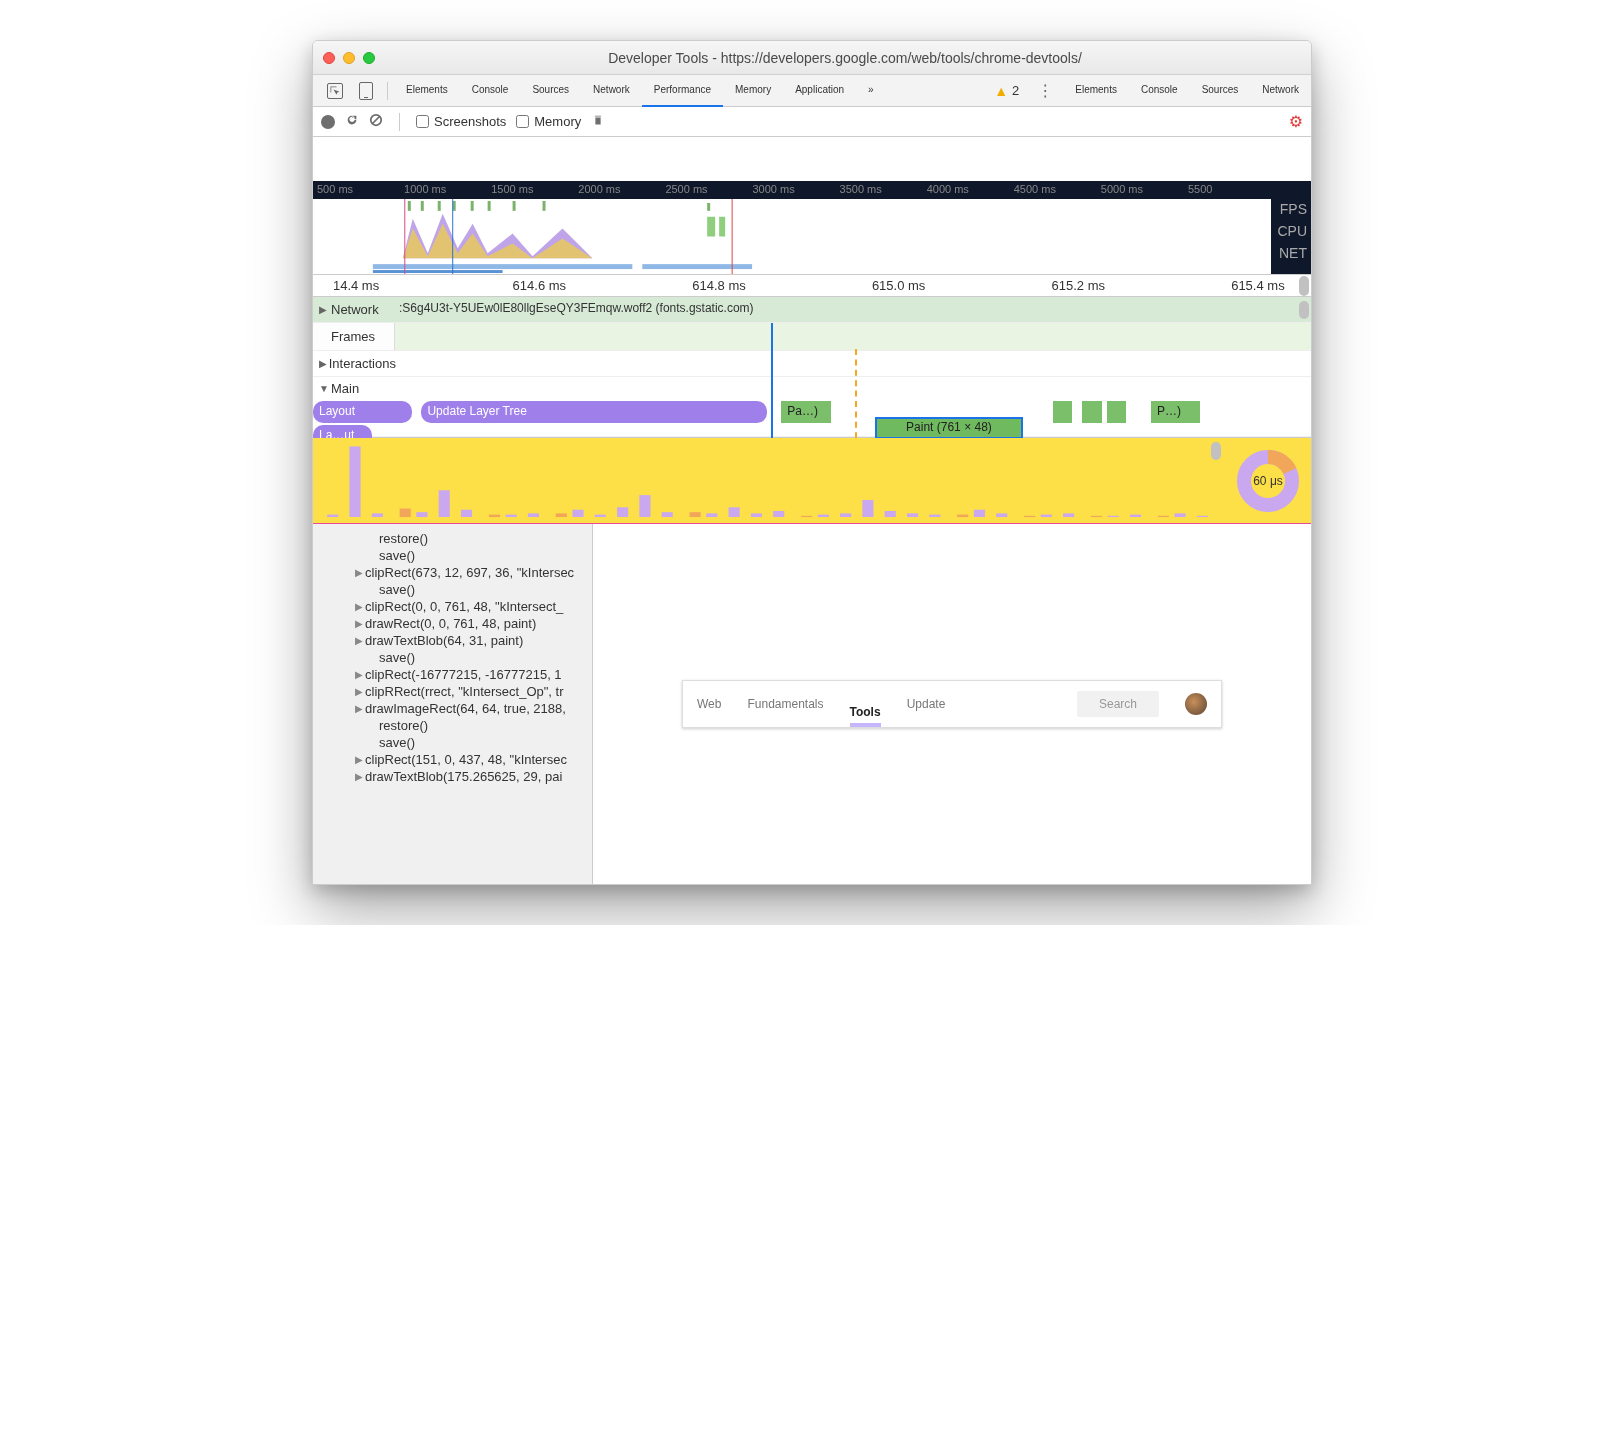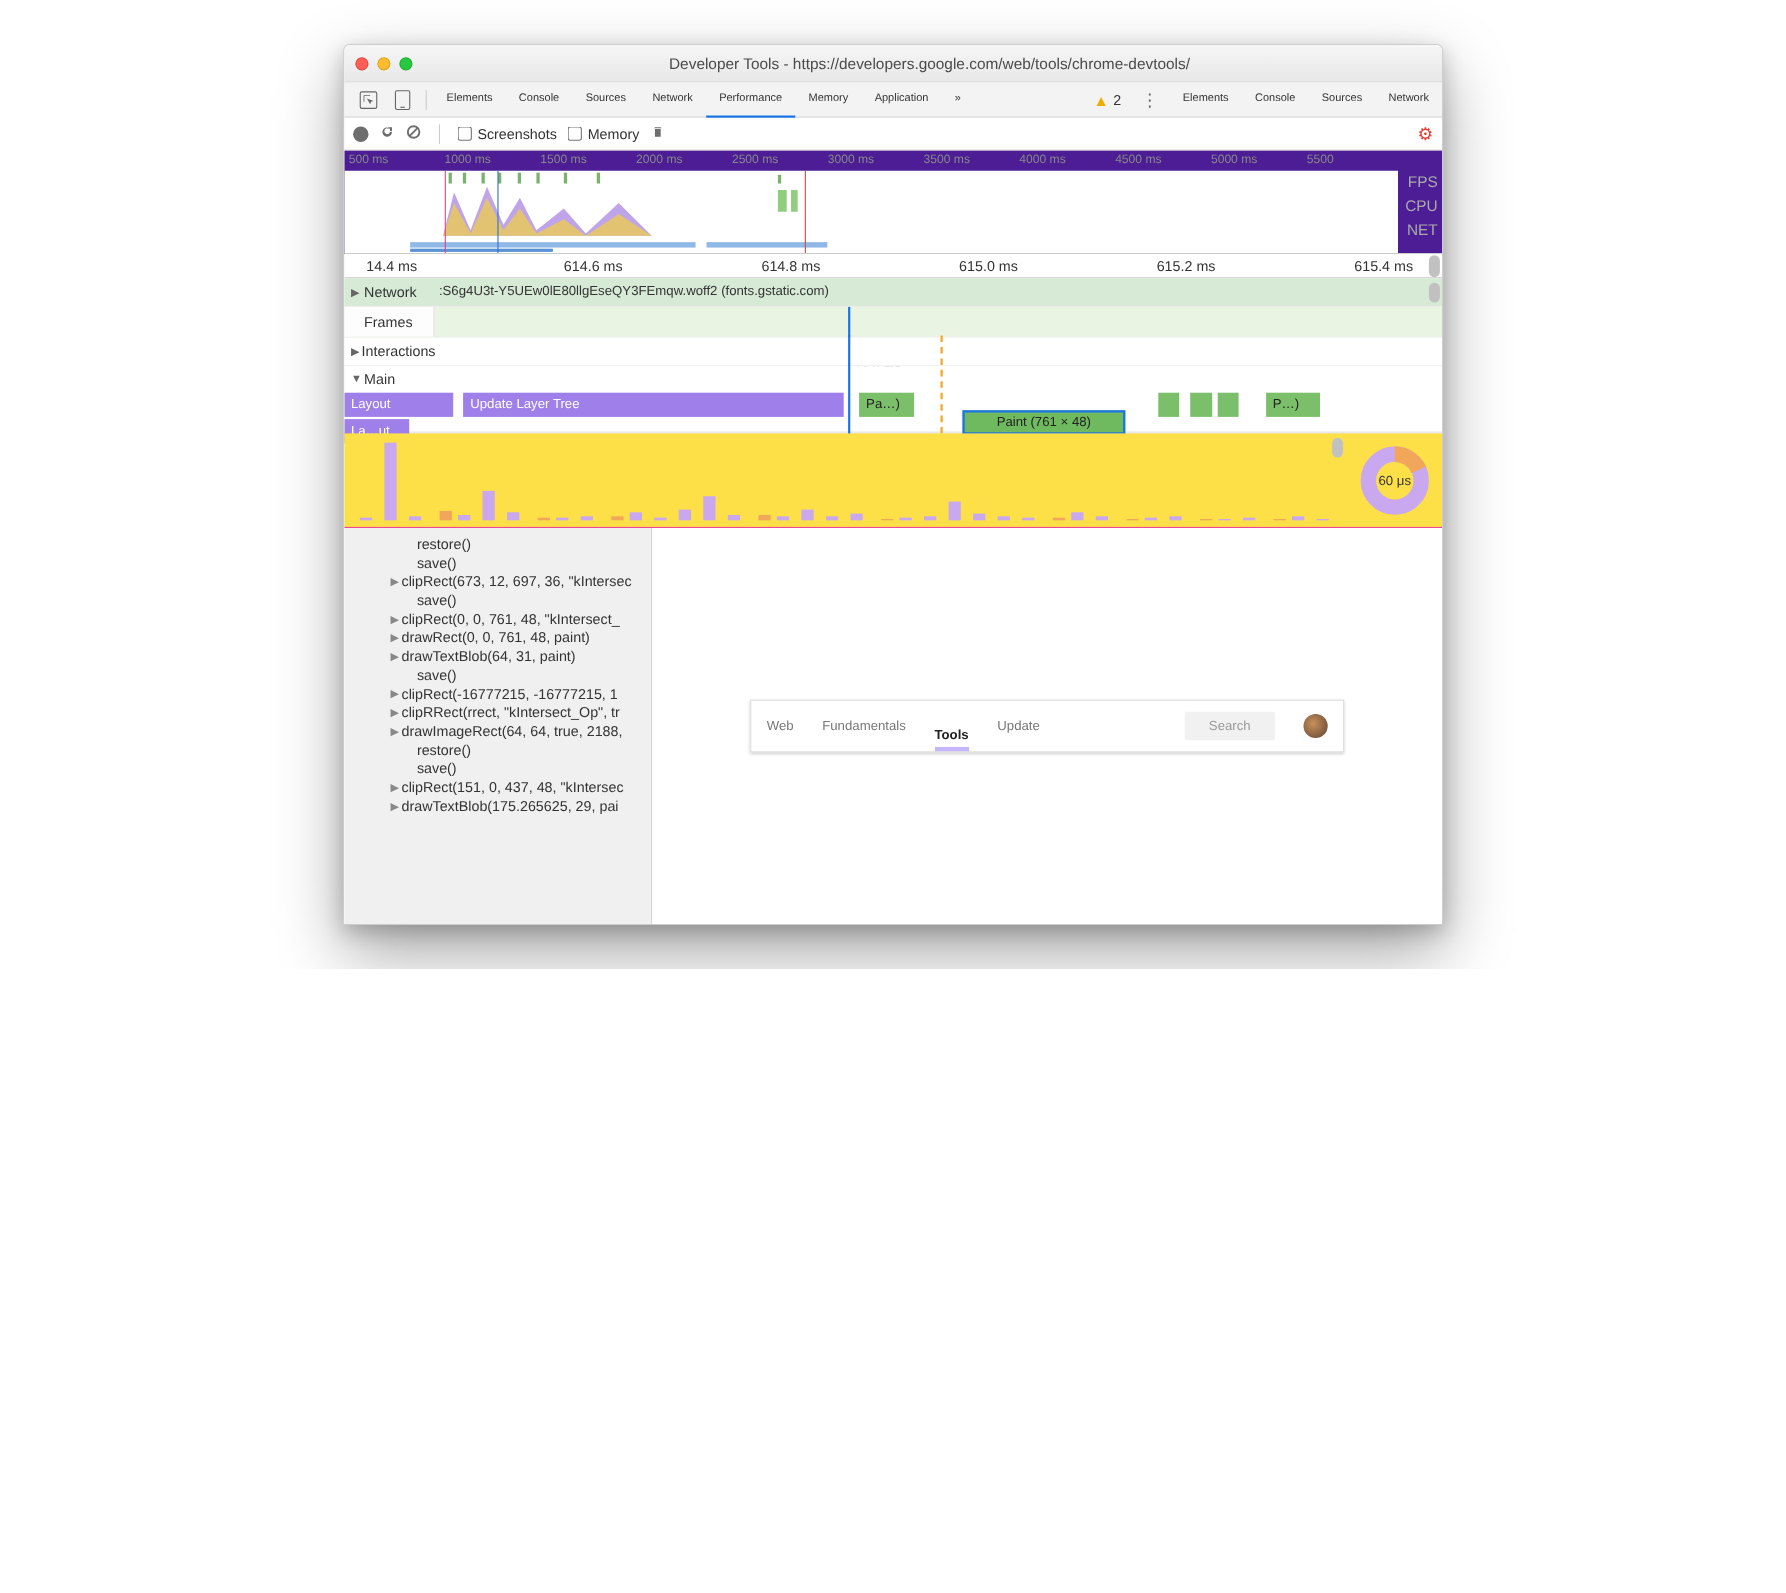--- a/index.html
+++ b/index.html
@@ -26,40 +26,40 @@
 .warn .tri { color: #f0ad00; font-size: 14px; }
 .kebab { font-size: 16px; color: #666; padding: 0 10px; }
 
 .toolbar { height: 30px; border-bottom: 1px solid #ccc; display: flex; align-items: center; padding: 0 8px; gap: 10px; background: #fff; }
 .recbtn { width: 14px; height: 14px; border-radius: 50%; background: #6e6e6e; }
 .reload svg, .clear svg, .trash svg { width: 14px; height: 14px; fill: #6e6e6e; }
 .cbx { display: flex; align-items: center; gap: 5px; color: #333; font-size: 13px; }
 .cbx input { width: 13px; height: 13px; }
 .gear { margin-left: auto; color: #e53935; font-size: 16px; }
 
-.overview { position: relative; height: 94px; border-bottom: 1px solid #ccc; background: #4c1d95; }
+.overview { position: relative; height: 94px; border-bottom: 1px solid #ccc; background: #0f172a; margin-top: 44px; }
 .ov-ticks { display: flex; position: absolute; top: 2px; left: 0; right: 40px; font-size: 11px; color: #888; }
 .ov-ticks span { flex: 1; text-align: left; padding-left: 4px; }
 .ov-labels { position: absolute; right: 4px; top: 20px; font-size: 14px; color: #aaa; display: flex; flex-direction: column; gap: 6px; text-align: right; }
 .ov-canvas { position: absolute; left: 0; right: 40px; top: 18px; bottom: 0; }
 .ov-canvas svg { width: 100%; height: 100%; }
 
 .ruler { height: 22px; border-bottom: 1px solid #ccc; display: flex; align-items: center; position: relative; background: #fff; }
 .ruler span { position: absolute; font-size: 13px; color: #333; }
 .scroll-thumb { position: absolute; right: 2px; width: 10px; height: 20px; background: #c1c1c1; border-radius: 5px; top: 1px; }
 
 .tracks { position: relative; border-bottom: 1px solid #ccc; }
 .track-row { height: 26px; border-bottom: 1px solid #eee; display: flex; align-items: center; position: relative; background: #fff; }
 .track-row.green { background: #d6ead6; }
 .track-row.lightgreen { background: #e9f4e2; }
 .track-head { width: 82px; padding-left: 6px; font-size: 13px; color: #333; display: flex; align-items: center; gap: 2px; position: relative; z-index: 2; }
 .caret { font-size: 10px; color: #666; width: 10px; display: inline-block; }
 .track-body { position: absolute; left: 0; right: 12px; top: 0; bottom: 0; }
 .flame { position: absolute; height: 22px; top: 2px; font-size: 12px; color: #fff; padding: 3px 6px; overflow: hidden; white-space: nowrap; }
-.flame.purple { background: #9f7fea; }
+.flame.purple { background: #9f7fea; border-radius: 10px; }
 .flame.green { background: #7bbf6a; color: #222; }
 .flame.sel { border: 2px solid #1a73e8; background: #6fb95f; color: #222; padding-top: 1px; }
 .vline-blue { position: absolute; width: 2px; background: #1a73e8; top: 0; bottom: 0; }
 .vline-orange { position: absolute; width: 0; border-left: 2px dashed #f5a623; top: 0; bottom: 0; }
 .frametime { position: absolute; font-size: 12px; color: #333; top: 5px; margin-top: 44px; }
 
 .detail-tabs { height: 34px; border-bottom: 1px solid #ccc; display: flex; align-items: center; background: #fff; }
 .dtab { padding: 0 12px; height: 34px; line-height: 34px; font-size: 14px; color: #333; border-right: 0; }
 .dtab.active { border: 1px solid #ccc; border-bottom: 1px solid #fff; background: #fff; }
 

